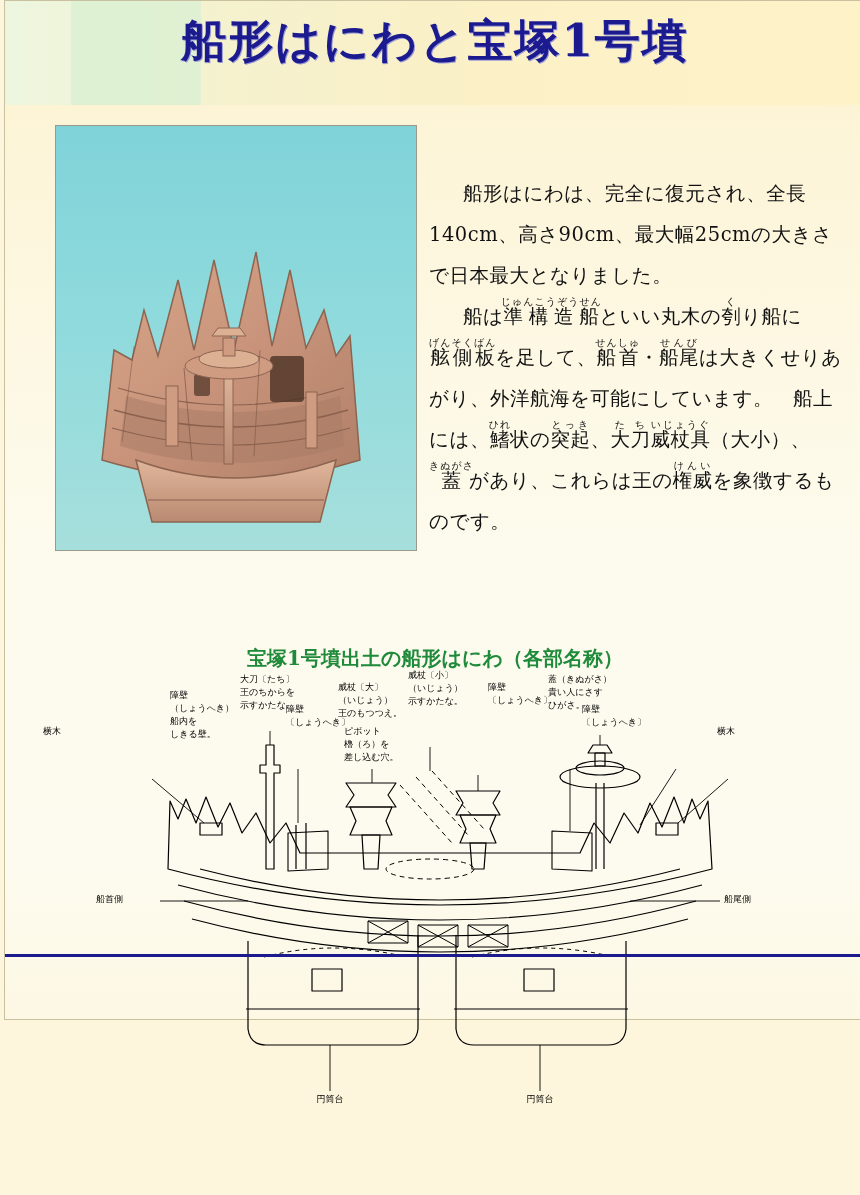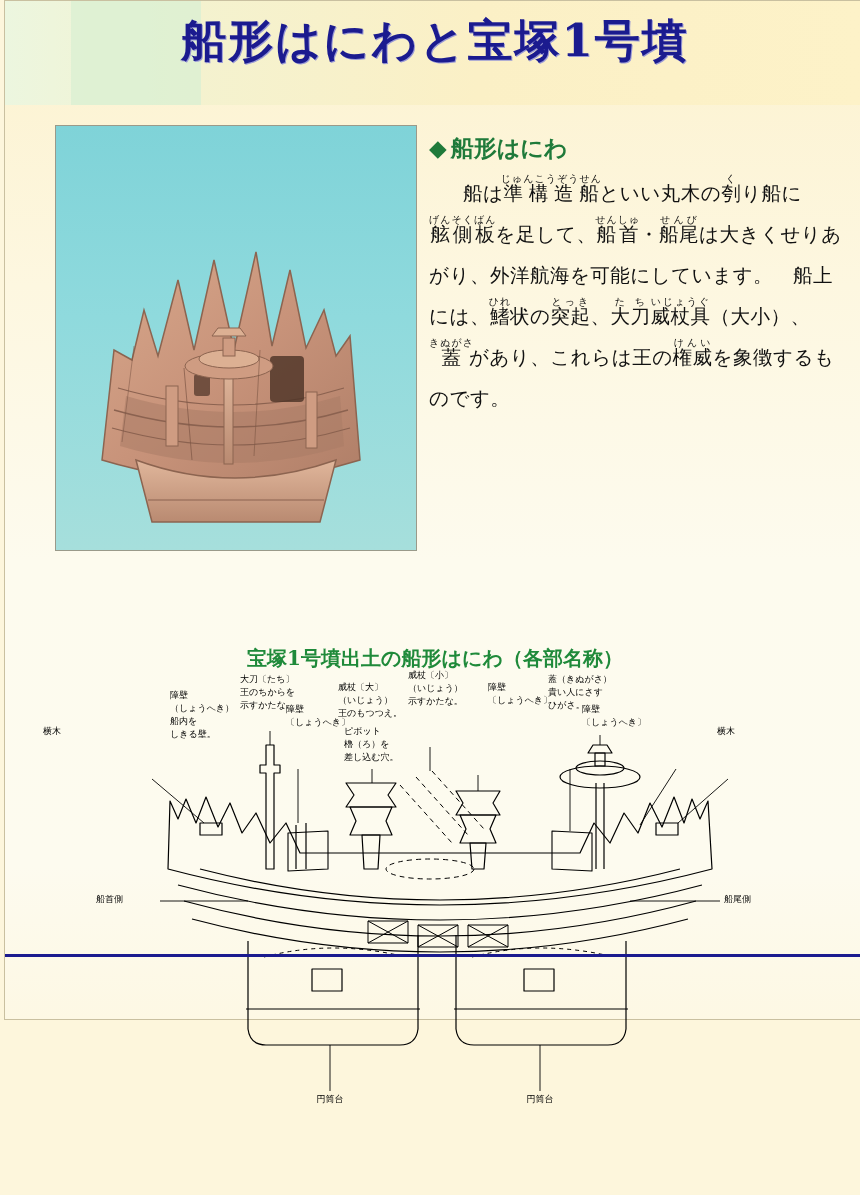--- a/index.html
+++ b/index.html
@@ -136,25 +136,23 @@
 
       <path d="M62 300 L78 362 L246 362 L262 300 Q160 336 62 300 Z" fill="url(#clay2)" stroke="#8c6450" stroke-width="1.5"></path>
       <path d="M74 340 L250 340" stroke="#8b6250" stroke-width="1.2"></path>
 
       <path d="M110 208 L118 300" stroke="#7d5644" stroke-width="1" opacity=".7" fill="none"></path>
       <path d="M186 190 L180 296" stroke="#7d5644" stroke-width="1" opacity=".6" fill="none"></path>
       <path d="M60 186 L48 282" stroke="#7d5644" stroke-width=".9" opacity=".6" fill="none"></path>
     </svg>
   </div>
 
-  <div class="sec-head">
-    <span class="dia">◆</span><span>船形はにわ</span>
-  </div>
 
   <div class="body-text">
+    <p class="indent">船形はにわは、完全に復元され、全長140cm、高さ90cm、最大幅25cmの大きさで日本最大となりました。</p>
     <p class="indent">船は<ruby>準構造船<rt>じゅんこうぞうせん</rt></ruby>といい丸木の<ruby>刳<rt>く</rt></ruby>り船に<ruby>舷側板<rt>げんそくばん</rt></ruby>を足して、<ruby>船首<rt>せんしゅ</rt></ruby>・<ruby>船尾<rt>せんび</rt></ruby>は大きくせりあがり、外洋航海を可能にしています。　船上には、<ruby>鰭<rt>ひれ</rt></ruby>状の<ruby>突起<rt>とっき</rt></ruby>、<ruby>大刀<rt>たち</rt></ruby><ruby>威杖具<rt>いじょうぐ</rt></ruby>（大小）、<ruby>蓋<rt>きぬがさ</rt></ruby>があり、これらは王の<ruby>権威<rt>けんい</rt></ruby>を象徴するものです。</p>
   </div>
 
   <div class="diagram-title">宝塚1号墳出土の船形はにわ（各部名称）</div>
 
   <div class="diagram">
     <svg viewBox="0 0 680 450" width="680" height="450">
       <g fill="none" stroke="#000" stroke-width="1.2" stroke-linejoin="round">
 
         <path d="M70 128 L78 146 L86 126 L96 150 L106 124 L118 154 L130 130 L142 160

